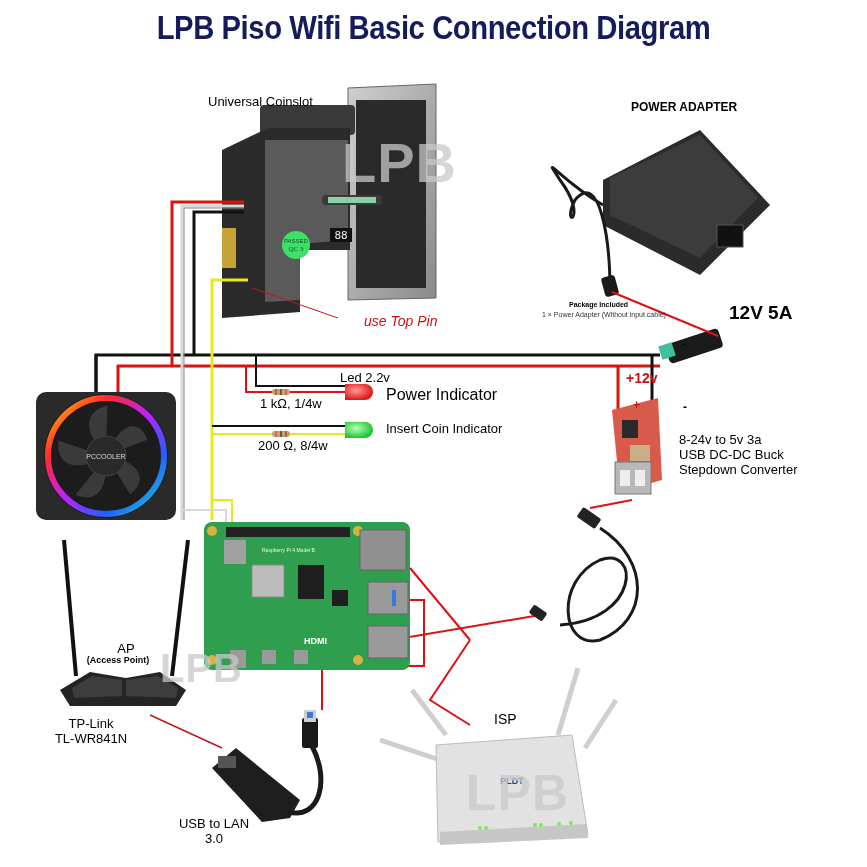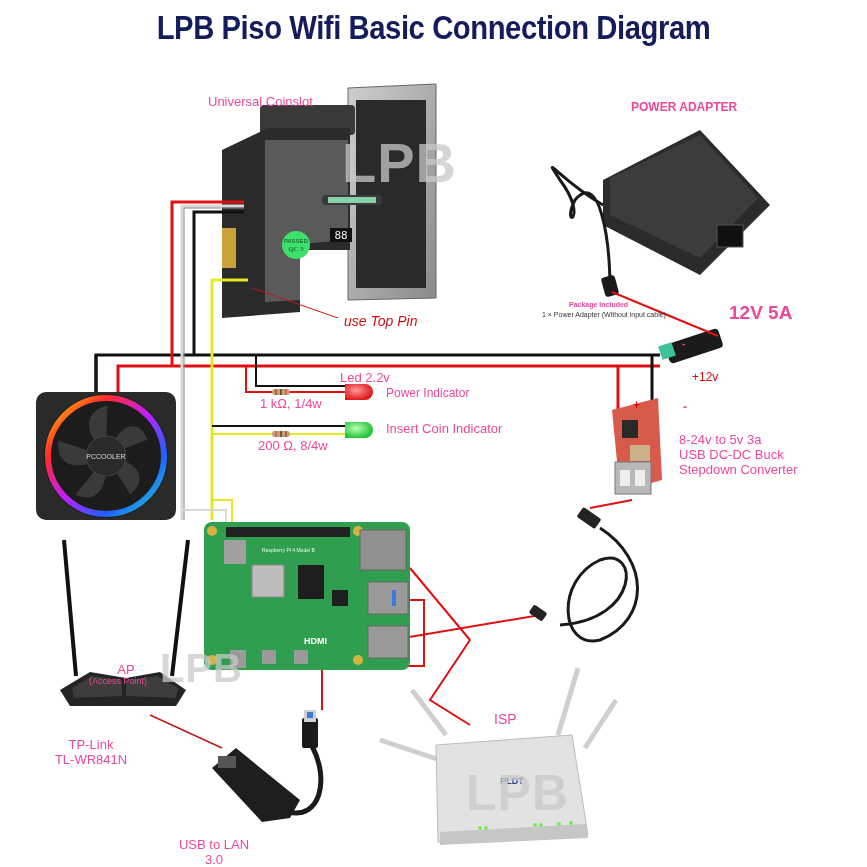--- a/index.html
+++ b/index.html
@@ -1,24 +1,24 @@
 <!DOCTYPE html>
 <html><head>
 <meta charset="utf-8">
 <style>
   html,body{margin:0;padding:0;background:#ffffff;}
   body{width:867px;height:867px;position:relative;overflow:hidden;font-family:"Liberation Sans",sans-serif;}
   .title{position:absolute;left:0;top:8px;width:867px;text-align:center;font-size:34px;font-weight:bold;color:#141c5c;letter-spacing:-0.5px;transform:scaleX(0.86);transform-origin:center;}
-  .lbl{position:absolute;color:#ec4899;font-family:"Liberation Sans",sans-serif;white-space:nowrap;}
+  .lbl{position:absolute;color:#000000;font-family:"Liberation Sans",sans-serif;white-space:nowrap;}
   .lbl-md{font-size:14px;}
   .lbl-sm{font-size:12px;}
   .lbl-xs{font-size:9px;}
   .lbl-bold{font-weight:bold;padding-left:27px;}
   .red-italic{color:#d01010;font-style:italic;font-size:14px;}
-  .center{text-align:center;margin-top:21px;}
+  .center{text-align:center;}
   svg.wires{position:absolute;left:0;top:0;}
   .wm{position:absolute;font-weight:bold;color:rgba(200,200,200,0.75);font-size:56px;font-family:"Liberation Sans",sans-serif;letter-spacing:1px;margin-top:6px;}
 </style>
 </head>
 <body>
 
 <div class="title">LPB Piso Wifi Basic Connection Diagram</div>
 
 <svg class="wires" width="867" height="867" viewBox="0 0 867 867">
   <defs>
@@ -214,45 +214,45 @@
     </g>
     <text x="512" y="784" font-size="9" font-weight="bold" fill="#233c80" text-anchor="middle" font-family="Liberation Sans, sans-serif">PLDT</text>
   </g>
 </svg>
 
 <div class="wm" style="left:342px;top:124px;">LPB</div>
 <div class="wm" style="left:160px;top:640px;font-size:40px;">LPB</div>
 <div class="wm" style="left:466px;top:758px;font-size:50px;">LPB</div>
 
 <div class="lbl lbl-md" style="left:208px;top:94px;font-size:13px;">Universal Coinslot</div>
-<div class="lbl red-italic" style="left:344px;top:313px;">use Top Pin</div>
+<div class="lbl red-italic" style="left:364px;top:313px;">use Top Pin</div>
 
 <div class="lbl lbl-bold" style="left:604px;top:100px;font-size:12px;">POWER ADAPTER</div>
 <div class="lbl lbl-xs lbl-bold" style="left:542px;top:301px;font-size:7px;">Package Included</div>
 <div class="lbl lbl-xs" style="left:542px;top:311px;font-size:7px;color:#333;">1 × Power Adapter (Without input cable)</div>
 <div class="lbl lbl-bold" style="left:702px;top:302px;font-size:19px;">12V 5A</div>
 <div class="lbl lbl-bold" style="left:655px;top:338px;font-size:10px;">-</div>
-<div class="lbl" style="left:692px;top:370px;font-size:12px;color:#d01010;font-weight:normal;">+12v</div>
+<div class="lbl" style="left:626px;top:370px;font-size:14px;color:#d01010;font-weight:bold;">+12v</div>
 
 <div class="lbl lbl-sm" style="left:340px;top:370px;font-size:13px;">Led 2.2v</div>
-<div class="lbl lbl-md" style="left:386px;top:386px;font-size:12px;">Power Indicator</div>
+<div class="lbl lbl-md" style="left:386px;top:386px;font-size:16px;">Power Indicator</div>
 <div class="lbl lbl-md" style="left:260px;top:396px;font-size:13px;">1 kΩ, 1/4w</div>
 <div class="lbl lbl-md" style="left:386px;top:421px;font-size:13px;">Insert Coin Indicator</div>
 <div class="lbl lbl-md" style="left:258px;top:438px;font-size:13px;">200 Ω, 8/4w</div>
 
 <div class="lbl lbl-bold" style="left:606px;top:398px;font-size:12px;color:#d01010;">+</div>
 <div class="lbl lbl-bold" style="left:656px;top:400px;font-size:12px;">-</div>
 <div class="lbl lbl-md" style="left:679px;top:432px;font-size:13px;line-height:15px;">
   <div>8-24v to 5v 3a</div>
   <div>USB DC-DC Buck</div>
   <div>Stepdown Converter</div>
 </div>
 
 <div class="lbl center" style="left:86px;top:641px;width:80px;font-size:13px;">AP</div>
-<div class="lbl center" style="left:76px;top:655px;width:84px;font-size:9px;">(Access Point)</div>
+<div class="lbl center" style="left:76px;top:655px;width:84px;font-size:9px;font-weight:bold;">(Access Point)</div>
 <div class="lbl center" style="left:36px;top:716px;width:110px;font-size:13px;line-height:15px;">
   <div>TP-Link</div>
   <div>TL-WR841N</div>
 </div>
 
 <div class="lbl" style="left:494px;top:711px;font-size:14px;">ISP</div>
 
 <div class="lbl center" style="left:164px;top:816px;width:100px;font-size:13px;line-height:15px;">
   <div>USB to LAN</div>
   <div>3.0</div>

